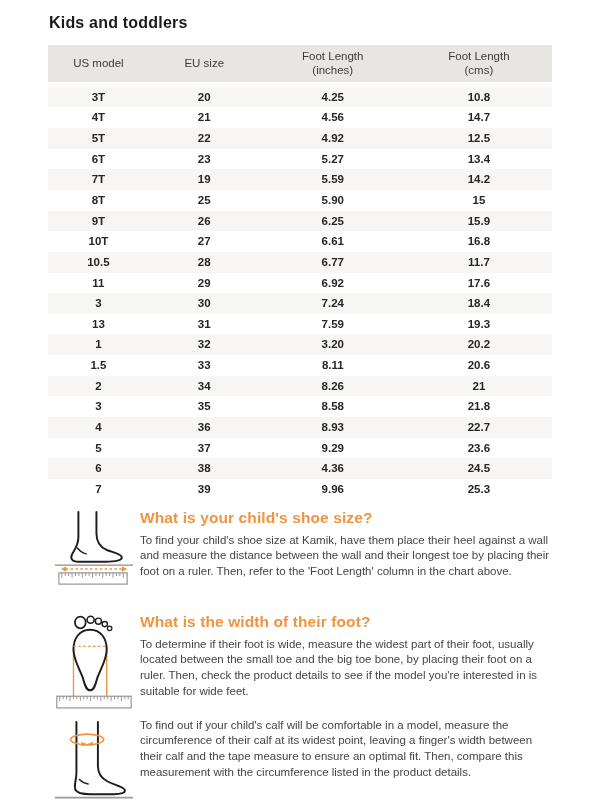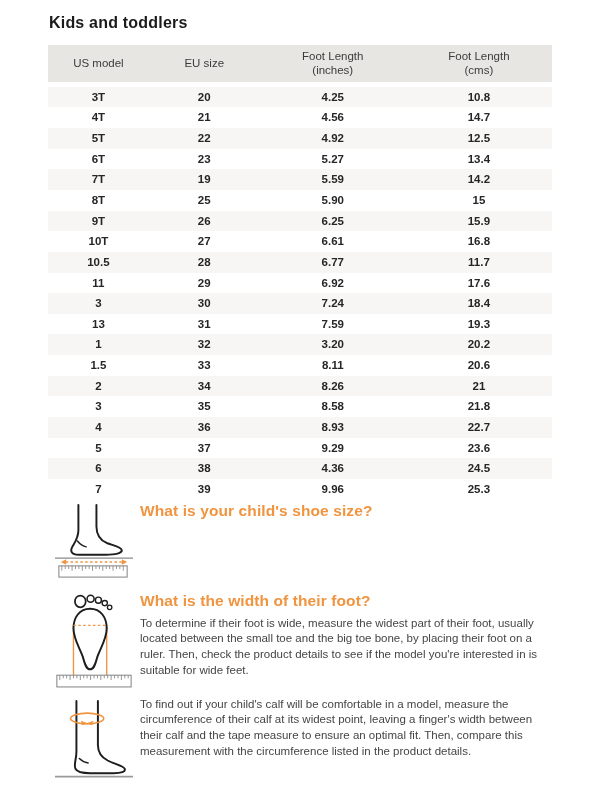--- a/index.html
+++ b/index.html
@@ -27,22 +27,22 @@
     border-bottom:5px solid #ffffff;
   }
   .size-table tbody td {
     text-align:center; font-weight:700; font-size:11.5px; color:#262626;
     padding:4px 0; line-height:1.1;
   }
   .size-table tbody tr:nth-child(odd) { background:#f7f6f4; }
   .size-table tbody tr:nth-child(even) { background:#ffffff; }
 
   .section { display:flex; align-items:flex-start; }
-  .section.s1 { margin-top:1px; }
-  .section.s2 { margin-top:10px; }
+  .section.s1 { margin-top:8px; }
+  .section.s2 { margin-top:24px; }
   .section.s3 { margin-top:8px; }
   .section-icon {
     width:92px; flex:none; display:flex; justify-content:center; padding-top:2px;
   }
   .section-text { flex:1; padding-right:2px; }
   .section-text h2 {
     color:#F09440; font-size:15.5px; font-weight:700;
     margin:1px 0 6px 0; letter-spacing:0.1px;
   }
   .section-text p {
@@ -205,20 +205,21 @@
         <line x1="4" y1="56.5" x2="84" y2="56.5" stroke="#8a8a8a" stroke-width="1.3"></line>
         <line x1="15" y1="60.5" x2="73" y2="60.5" stroke="#F09440" stroke-width="1.6" stroke-dasharray="2.5 2.5"></line>
         <path d="M10 60.5 L15.5 57.7 L15.5 63.3 Z" fill="#F09440"></path>
         <path d="M78 60.5 L72.5 57.7 L72.5 63.3 Z" fill="#F09440"></path>
         <rect x="8" y="64.5" width="70" height="11.5" fill="#fff" stroke="#8a8a8a" stroke-width="1.1"></rect>
         <path d="M11 64.5v5M14.5 64.5v3.2M18 64.5v3.2M21.5 64.5v5M25 64.5v3.2M28.5 64.5v3.2M32 64.5v5M35.5 64.5v3.2M39 64.5v3.2M42.5 64.5v5M46 64.5v3.2M49.5 64.5v3.2M53 64.5v5M56.5 64.5v3.2M60 64.5v3.2M63.5 64.5v5M67 64.5v3.2M70.5 64.5v3.2M74 64.5v5" stroke="#8a8a8a" stroke-width="0.9" fill="none"></path>
       </svg>
     </div>
     <div class="section-text">
       <h2>What is your child's shoe size?</h2>
+      <p>To find your child's shoe size at Kamik, have them place their heel against a wall and measure the distance between the wall and their longest toe by placing their foot on a ruler. Then, refer to the 'Foot Length' column in the chart above.</p>
     </div>
   </div>
 
   <div class="section s2">
     <div class="section-icon">
       <svg viewBox="0 0 88 98" width="86" height="96" aria-hidden="true">
         <line x1="23" y1="33" x2="84" y2="84" stroke="none"></line>
         <line x1="23" y1="33" x2="23" y2="84" stroke="#F09440" stroke-width="1.4"></line>
         <line x1="57" y1="33" x2="57" y2="84" stroke="#F09440" stroke-width="1.4"></line>
         <path d="M40 16 C51 16 57 25 57 36 C57 47 51 55 47.5 65 C45.5 71.5 44.5 78 40 78 C35.5 78 34.5 71.5 32.5 65 C29 55 23 47 23 36 C23 25 29 16 40 16 Z" fill="#ffffff" stroke="#1e1e1e" stroke-width="2"></path>

